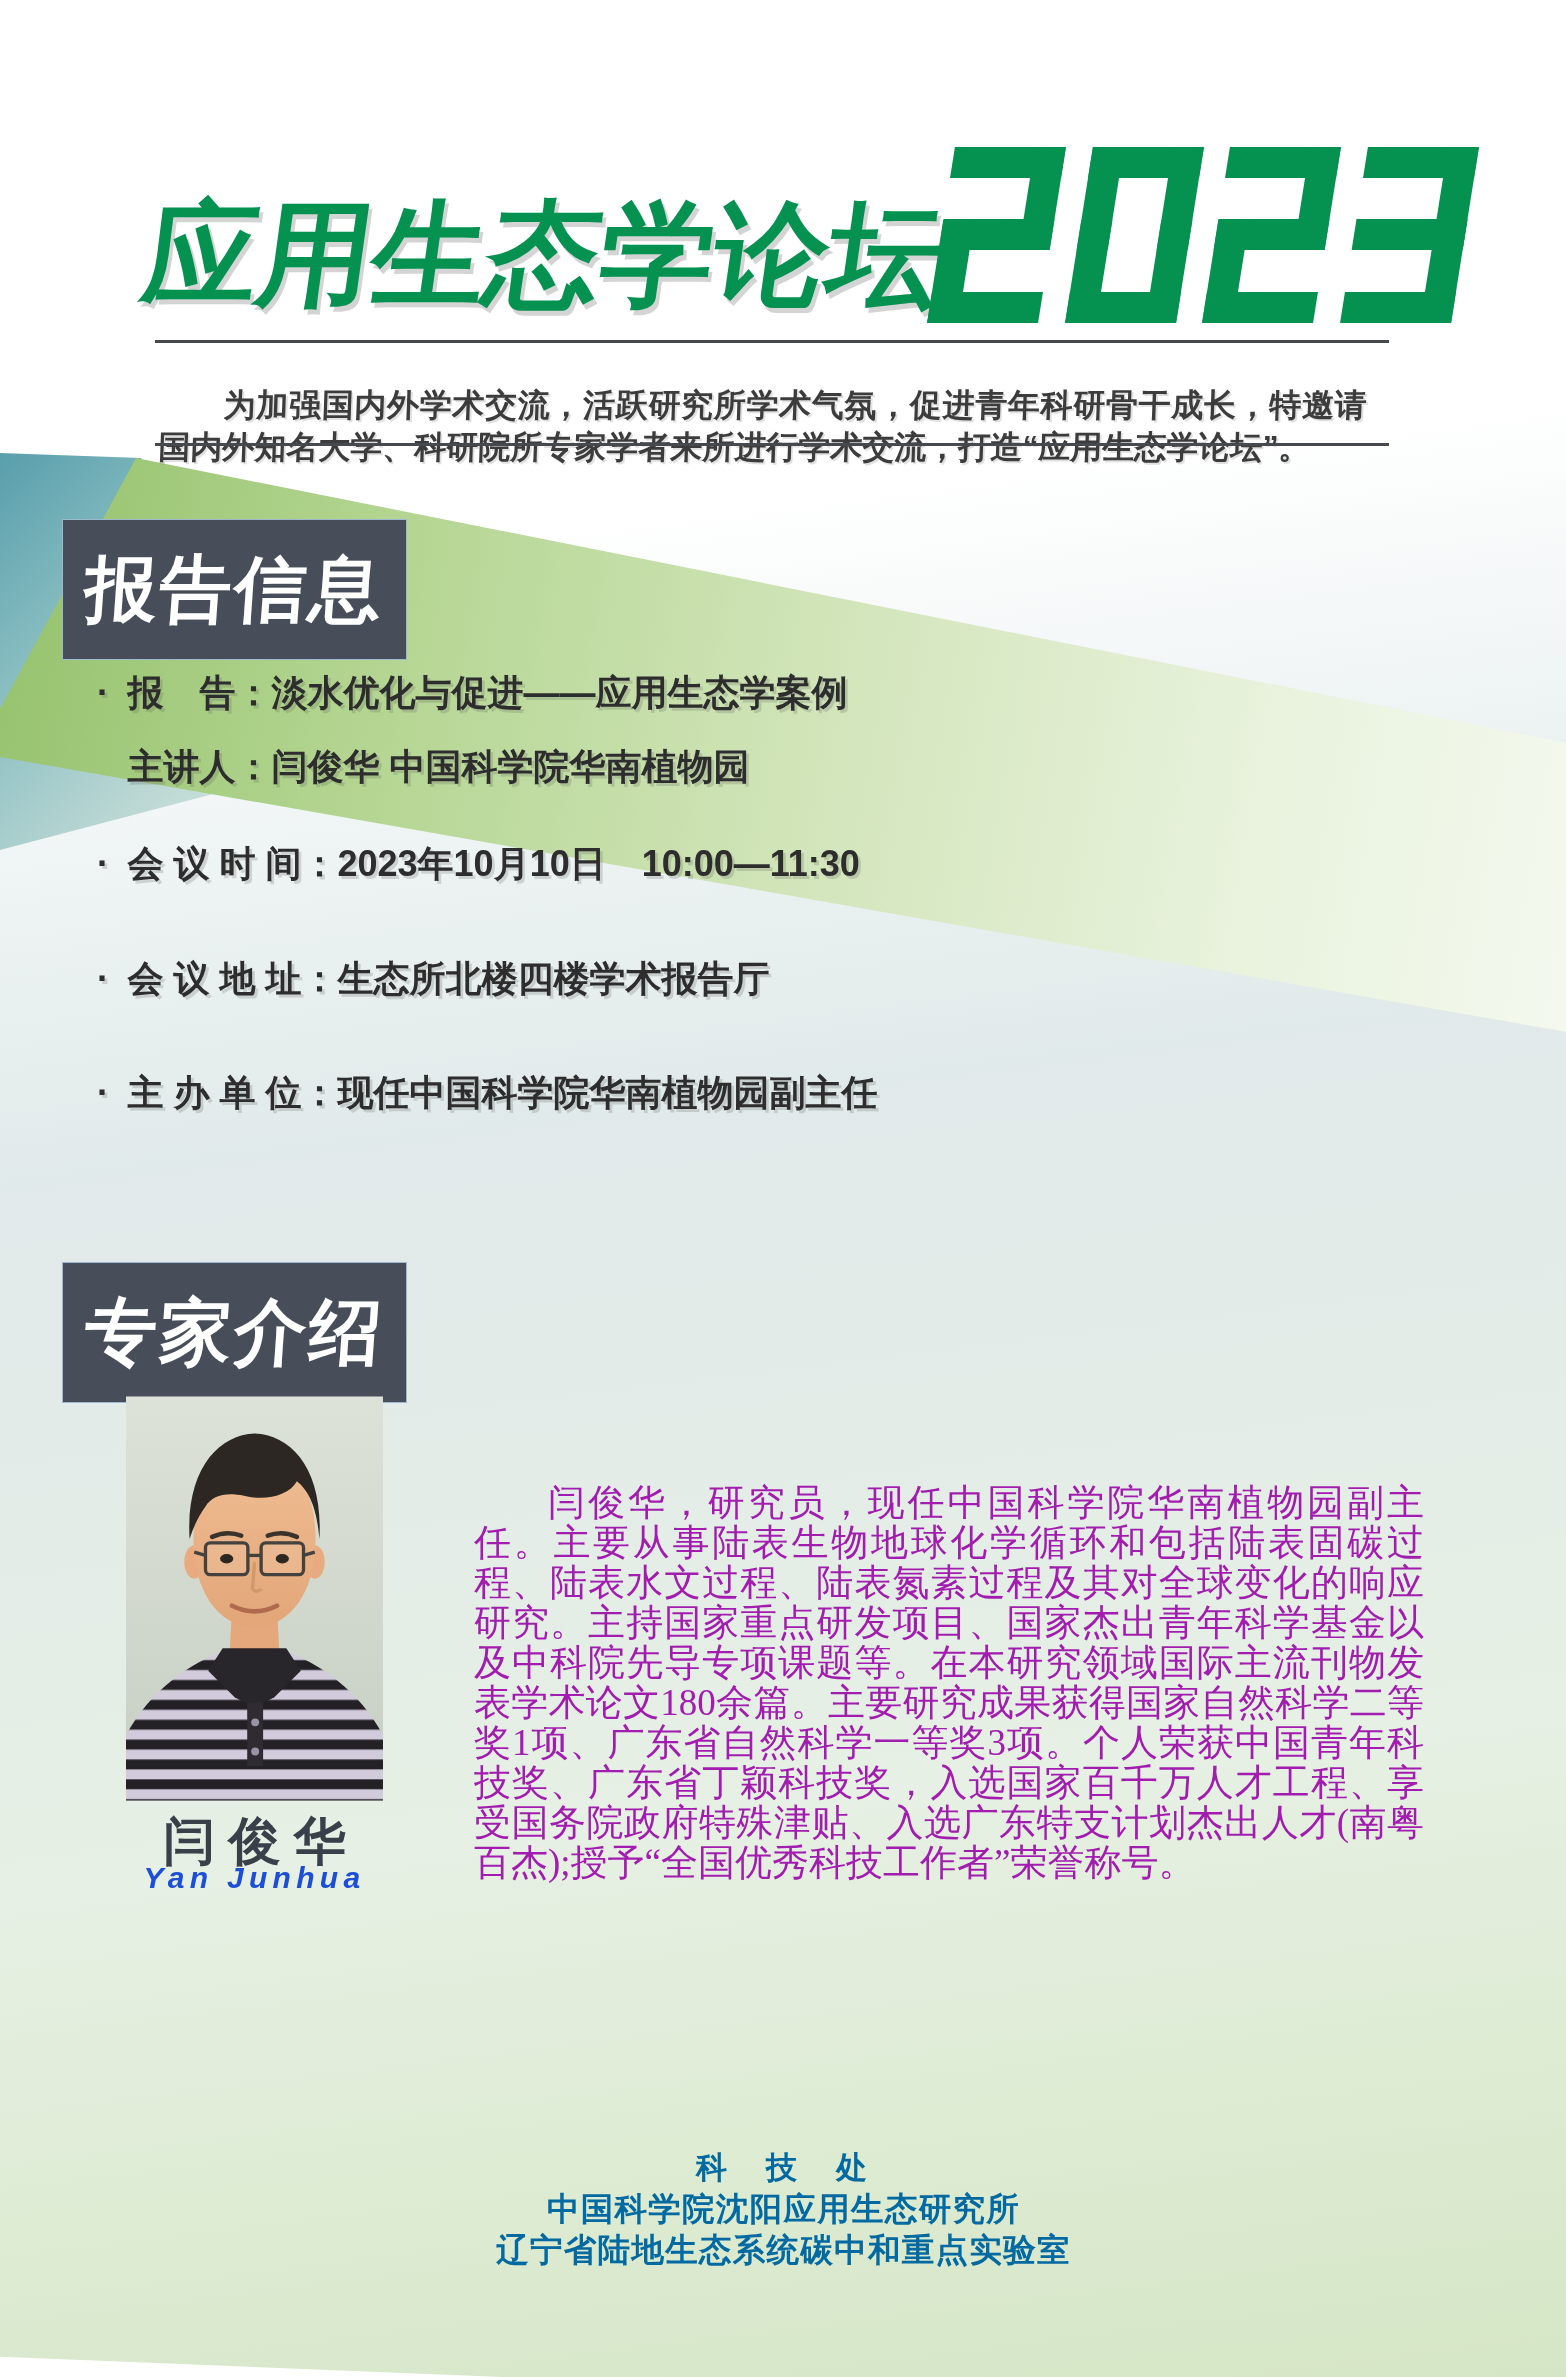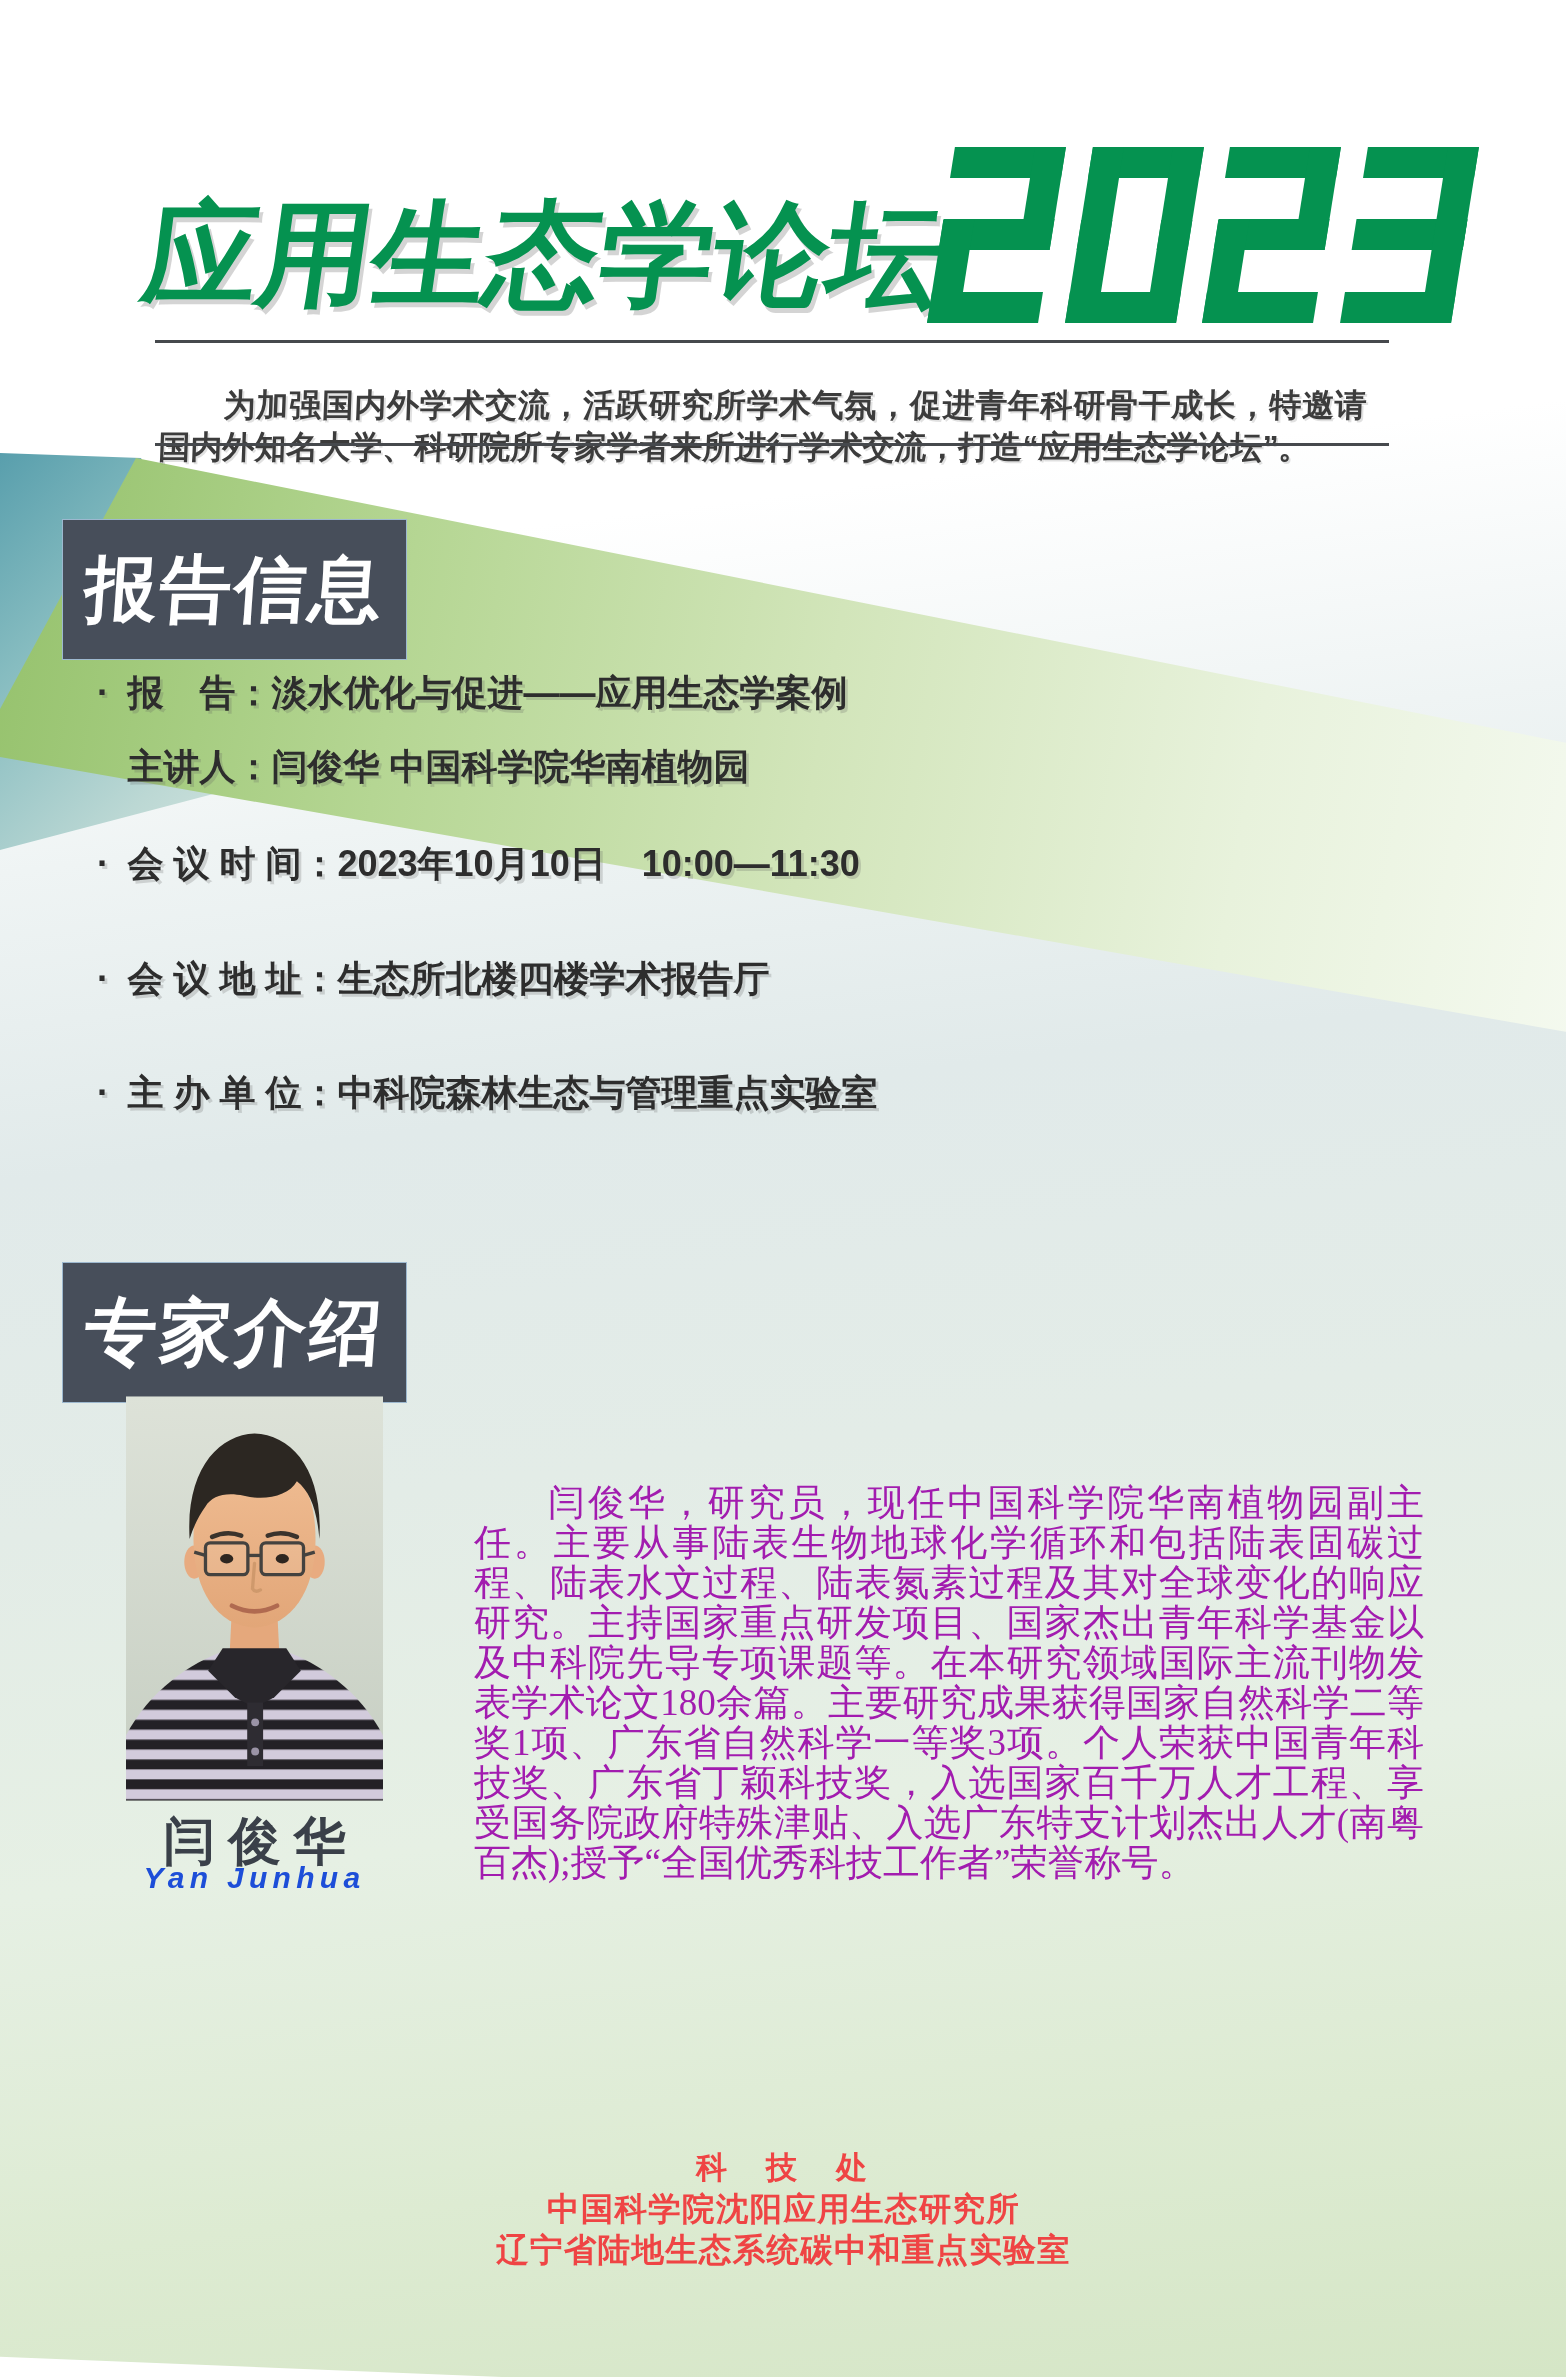--- a/index.html
+++ b/index.html
@@ -99,21 +99,21 @@
   }
   .bio{
     position:absolute;left:474px;top:1446px;width:950px;
     font-size:37px;line-height:40px;color:#a21caf;
     font-family:"Liberation Serif","DejaVu Serif",serif;
     text-indent:2em;text-align:justify;
   }
   
   .footer-line{
     position:absolute;left:0;width:1567px;text-align:center;
-    font-weight:900;color:#ef4444;white-space:nowrap;
+    font-weight:900;color:#0369a1;white-space:nowrap;
   }
   .f1{top:2147px;font-size:31px;letter-spacing:4px;}
   .f2{top:2188px;font-size:32.5px;letter-spacing:1.3px;}
   .f3{top:2229px;font-size:32.5px;letter-spacing:1.3px;}
 </style>
 </head>
 <body>
 
 <div class="bg-base"></div>
 <div class="wedge-teal"></div>
@@ -157,21 +157,21 @@
 <div class="rule rule-bottom"></div>
 
 <div class="section-box box-report">
   <span class="t">报告信息</span>
 </div>
 
 <div class="bullet b1"><span class="dot">·</span><span>报　告：淡水优化与促进——应用生态学案例</span></div>
 <div class="bullet b2"><span class="dot"></span><span>主讲人：闫俊华 中国科学院华南植物园</span></div>
 <div class="bullet b3"><span class="dot">·</span><span>会 议 时 间：2023年10月10日　10:00—11:30</span></div>
 <div class="bullet b4"><span class="dot">·</span><span>会 议 地 址：生态所北楼四楼学术报告厅</span></div>
-<div class="bullet b5"><span class="dot">·</span><span>主 办 单 位：中科院森林生态与管理重点实验室</span></div>
+<div class="bullet b5"><span class="dot">·</span><span>主 办 单 位：现任中国科学院华南植物园副主任</span></div>
 
 <div class="section-box box-expert">
   <span class="t">专家介绍</span>
 </div>
 
 <div class="photo">
   <svg viewBox="0 0 388 610" xmlns="http://www.w3.org/2000/svg">
     <defs>
       <linearGradient id="bgGrad" x1="0" y1="0" x2="0" y2="1">
         <stop offset="0" stop-color="#dde2d8"></stop>

